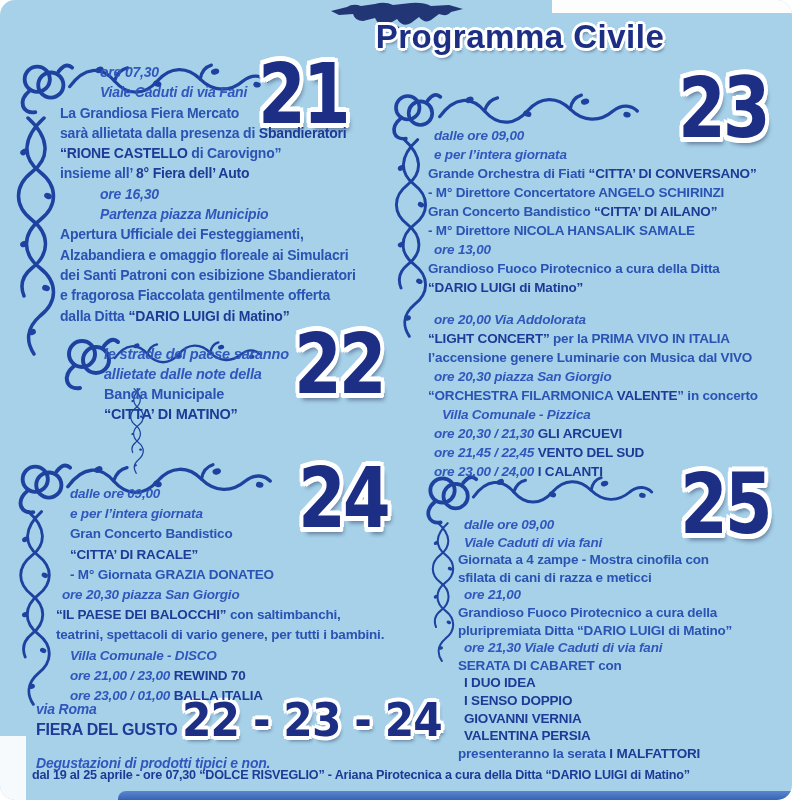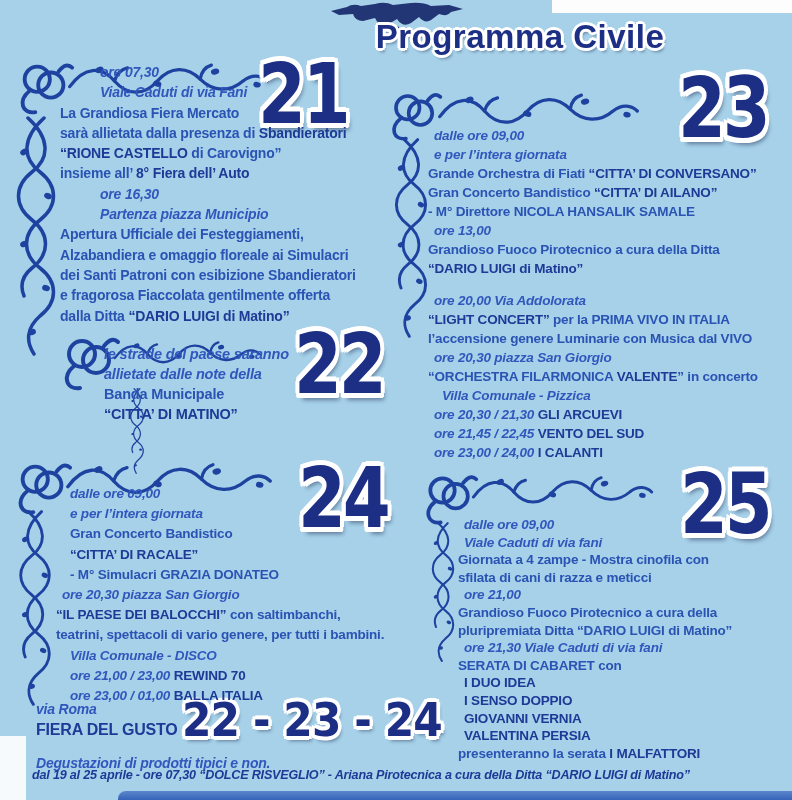--- a/index.html
+++ b/index.html
@@ -1,17 +1,17 @@
 <!DOCTYPE html>
 <html style="--c-background: #a6d1e9; --c-text-blue: #2a53b4; --c-navy: #1c3a96; --c-italic-blue: #3157bd; --c-navy-num: #1c2f85; --c-vine-blue: #1e429f; --c-bottom-bar: #3663b8;"><head>
 <meta charset="utf-8">
 <style>
   html,body{margin:0;padding:0;}
   body{width:792px;height:800px;overflow:hidden;font-family:"Liberation Sans",sans-serif;}
-  .poster{position:relative;width:792px;height:800px;background:var(--c-background,#a6d1e9);overflow:hidden;}
+  .poster{position:relative;width:792px;height:800px;background:var(--c-background,#a6d1e9);overflow:hidden;border-radius:15px;}
 
   .white-strip{position:absolute;left:552px;top:0;width:240px;height:13px;background:#fdfdfd;}
   .corner-white{position:absolute;left:0;top:736px;width:26px;height:64px;background:#f6fafc;}
 
   .ink{position:absolute;left:322px;top:1px;width:150px;height:30px;color:#223575;}
 
   .title{position:absolute;left:336px;top:18px;width:368px;margin:0;text-align:center;
     font-size:33px;font-weight:bold;letter-spacing:.5px;color:var(--c-navy-num,#1c2f85);
     text-shadow:-2px -2px 0 #fff,2px -2px 0 #fff,-2px 2px 0 #fff,2px 2px 0 #fff,
       -3px 0 0 #fff,3px 0 0 #fff,0 -3px 0 #fff,0 3px 0 #fff,2px 4px 3px rgba(10,20,60,.4);}
@@ -45,21 +45,21 @@
   #sec21{left:60px;top:62px;width:372px;font-size:14px;line-height:20.3px;}
   #sec23{left:428px;top:126px;width:364px;font-size:13.5px;line-height:19px;}
   #sec22{left:104px;top:344px;width:290px;font-size:14.5px;line-height:20px;}
   #sec24{left:56px;top:484px;width:380px;font-size:13.5px;line-height:20.2px;}
   #sec25{left:458px;top:516px;width:334px;font-size:13.5px;line-height:17.6px;}
   #secF{left:36px;top:700px;width:340px;font-size:14px;line-height:19px;}
 
   .orn{position:absolute;color:var(--c-vine-blue,#1e429f);}
 
   .footer{position:absolute;left:32px;top:768px;width:752px;font-size:12.6px;font-weight:bold;
-    letter-spacing:-.2px;color:var(--c-navy,#1c3a96);white-space:nowrap;font-style:italic;}
+    letter-spacing:-.2px;color:var(--c-navy,#1c3a96);white-space:nowrap;}
   .bottom-bar{position:absolute;left:118px;top:791px;width:674px;height:9px;
     background:linear-gradient(#5b86cd,var(--c-bottom-bar,#3663b8));border-radius:8px 0 0 0;}
 </style>
 </head>
 <body>
 
 <div class="poster">
 
   <svg width="0" height="0" style="position:absolute" aria-hidden="true">
     <defs>
@@ -179,20 +179,21 @@
       <div class="line"><span class="seg-b">Apertura Ufficiale dei Festeggiamenti,</span></div>
       <div class="line"><span class="seg-b">Alzabandiera e omaggio floreale ai Simulacri</span></div>
       <div class="line"><span class="seg-b">dei Santi Patroni con esibizione Sbandieratori</span></div>
       <div class="line"><span class="seg-b">e fragorosa Fiaccolata gentilmente offerta</span></div>
       <div class="line"><span class="seg-b">dalla Ditta </span><span class="seg-n">“DARIO LUIGI di Matino”</span></div>
     </div>
   <div class="lines" id="sec23">
       <div class="line ind3"><span class="seg-it">dalle ore 09,00</span></div>
       <div class="line ind3"><span class="seg-it">e per l’intera giornata</span></div>
       <div class="line"><span class="seg-b">Grande Orchestra di Fiati </span><span class="seg-n">“CITTA’ DI CONVERSANO”</span></div>
+      <div class="line"><span class="seg-b">- M° Direttore Concertatore ANGELO SCHIRINZI</span></div>
       <div class="line"><span class="seg-b">Gran Concerto Bandistico </span><span class="seg-n">“CITTA’ DI AILANO”</span></div>
       <div class="line"><span class="seg-b">- M° Direttore NICOLA HANSALIK SAMALE</span></div>
       <div class="line ind3"><span class="seg-it">ore 13,00</span></div>
       <div class="line"><span class="seg-b">Grandioso Fuoco Pirotecnico a cura della Ditta</span></div>
       <div class="line"><span class="seg-n">“DARIO LUIGI di Matino”</span></div>
       <div class="line ind3 gap"><span class="seg-it">ore 20,00 Via Addolorata</span></div>
       <div class="line"><span class="seg-n">“LIGHT CONCERT”</span><span class="seg-b"> per la PRIMA VIVO IN ITALIA</span></div>
       <div class="line"><span class="seg-b">l’accensione genere Luminarie con Musica dal VIVO</span></div>
       <div class="line ind3"><span class="seg-it">ore 20,30 piazza San Giorgio</span></div>
       <div class="line"><span class="seg-b">“ORCHESTRA FILARMONICA </span><span class="seg-n">VALENTE</span><span class="seg-b">” in concerto</span></div>
@@ -205,21 +206,21 @@
       <div class="line"><span class="seg-it">le strade del paese saranno</span></div>
       <div class="line"><span class="seg-it">allietate dalle note della</span></div>
       <div class="line"><span class="seg-b">Banda Municipale</span></div>
       <div class="line"><span class="seg-n">“CITTA’ DI MATINO”</span></div>
     </div>
   <div class="lines" id="sec24">
       <div class="line ind2"><span class="seg-it">dalle ore 09,00</span></div>
       <div class="line ind2"><span class="seg-it">e per l’intera giornata</span></div>
       <div class="line ind2"><span class="seg-b">Gran Concerto Bandistico</span></div>
       <div class="line ind2"><span class="seg-n">“CITTA’ DI RACALE”</span></div>
-      <div class="line ind2"><span class="seg-b">- M° Simulacri GRAZIA DONATEO</span></div>
+      <div class="line ind2"><span class="seg-b">- M° Giornata GRAZIA DONATEO</span></div>
       <div class="line ind3"><span class="seg-it">ore 20,30 piazza San Giorgio</span></div>
       <div class="line"><span class="seg-n">“IL PAESE DEI BALOCCHI”</span><span class="seg-b"> con saltimbanchi,</span></div>
       <div class="line"><span class="seg-b">teatrini, spettacoli di vario genere, per tutti i bambini.</span></div>
       <div class="line ind2"><span class="seg-it">Villa Comunale - DISCO</span></div>
       <div class="line ind2"><span class="seg-it">ore 21,00 / 23,00 </span><span class="seg-n">REWIND 70</span></div>
       <div class="line ind2"><span class="seg-it">ore 23,00 / 01,00 </span><span class="seg-n">BALLA ITALIA</span></div>
     </div>
   <div class="lines" id="sec25">
       <div class="line ind3"><span class="seg-it">dalle ore 09,00</span></div>
       <div class="line ind3"><span class="seg-it">Viale Caduti di via fani</span></div>

